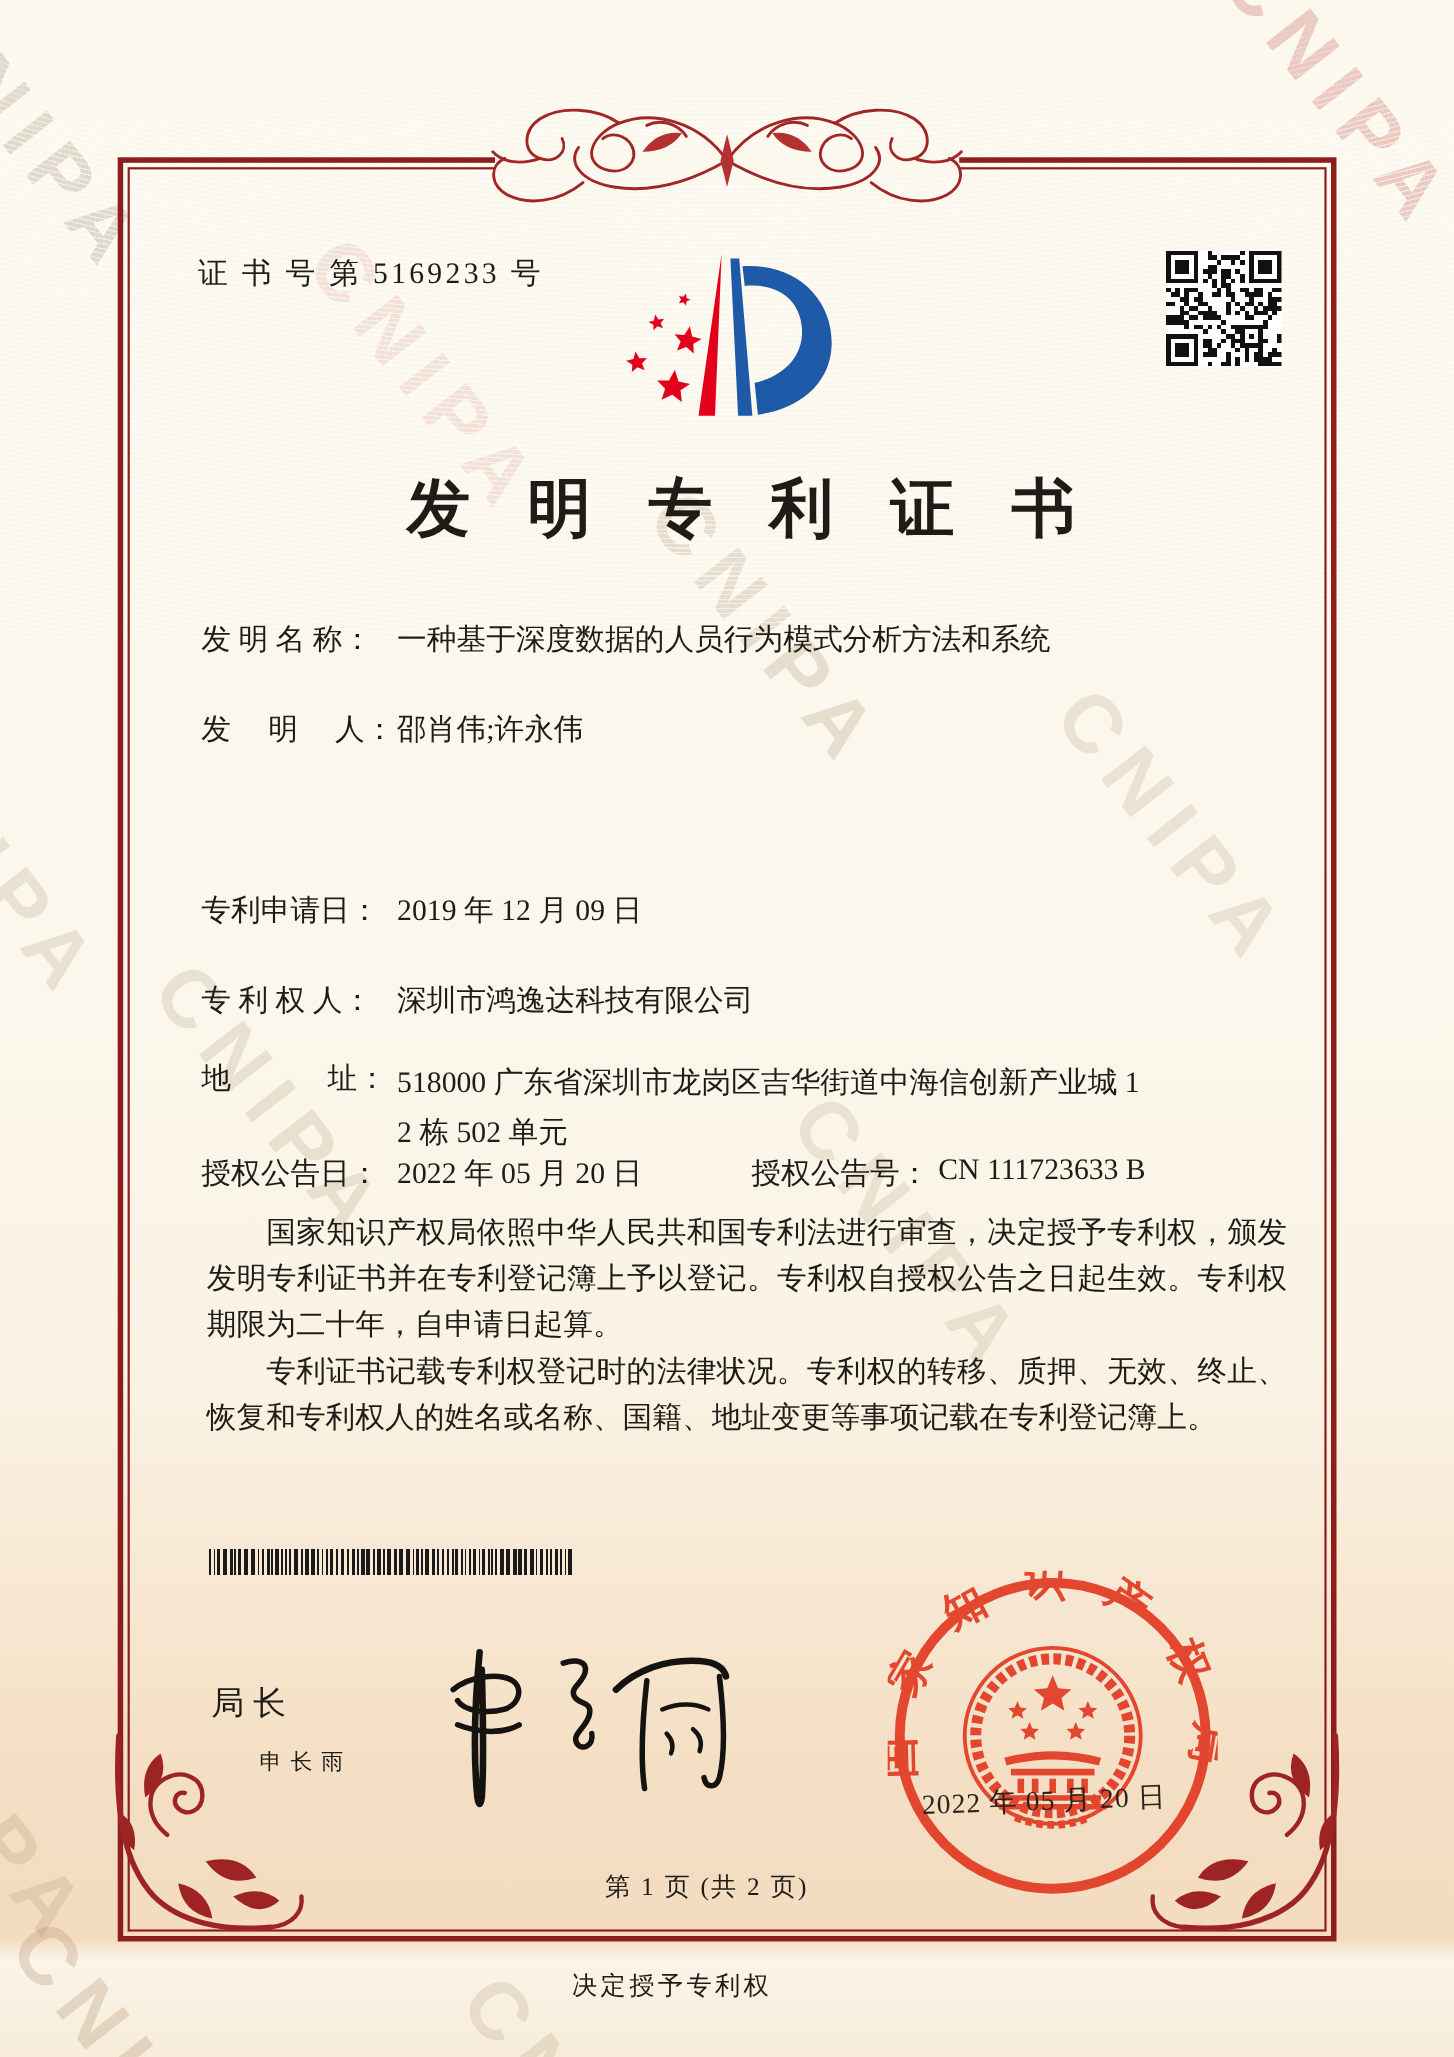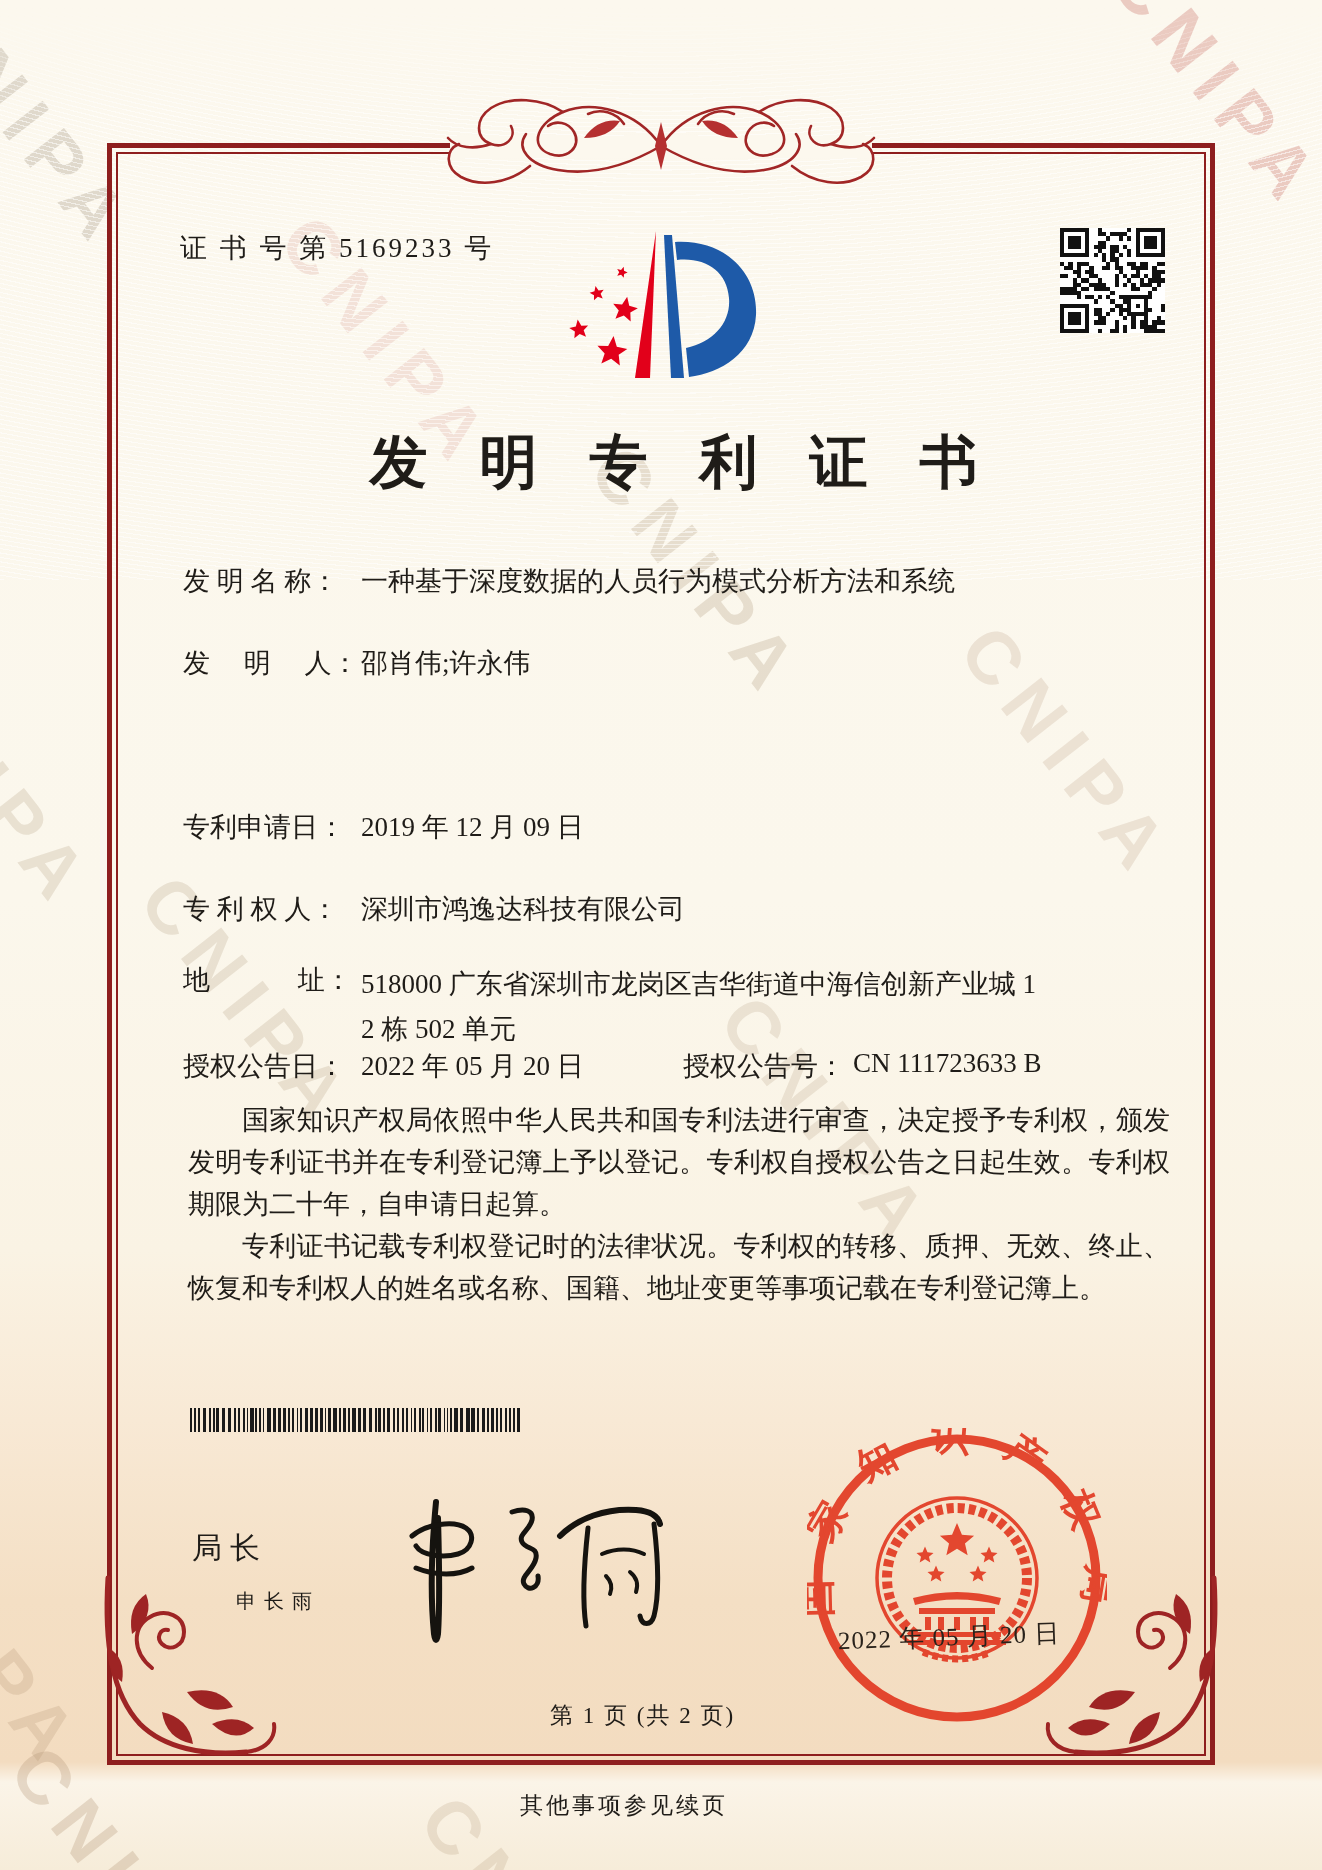--- a/index.html
+++ b/index.html
@@ -532,15 +532,15 @@
       <rect x="176" y="189" width="6" height="13"></rect>
       <rect x="106" y="204" width="88" height="5"></rect>
       <rect x="101" y="212" width="98" height="5"></rect>
     </g>
     <path d="M116,224 Q150,238 184,224" stroke="#e23a22" stroke-width="7" fill="none" stroke-dasharray="6 4"></path>
   </svg>
 
   <div class="abs" id="seal-date">2022 年 05 月 20 日</div>
 
   <div class="abs" id="pagination">第 1 页 (共 2 页)</div>
-  <div class="abs" id="footer-note">其他事项参见续页</div>
+  <div class="abs" id="footer-note">决定授予专利权</div>
 
 </div>
 
 </body></html>

